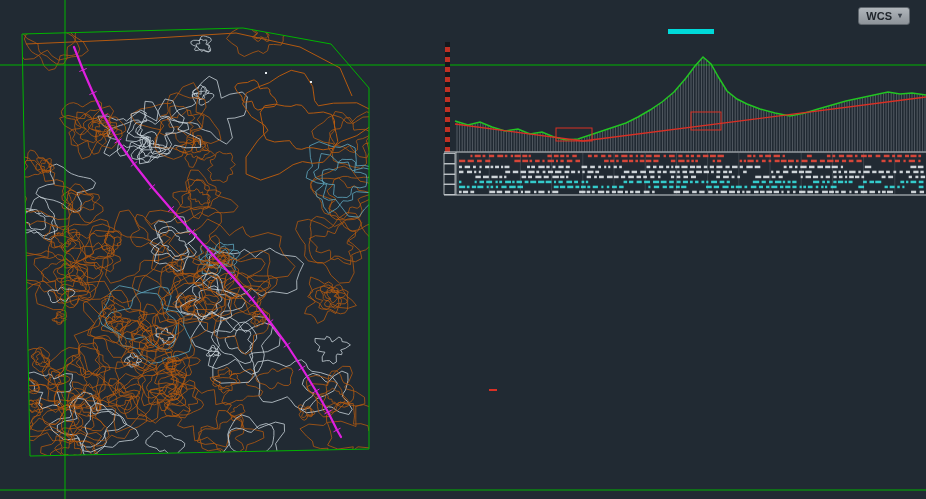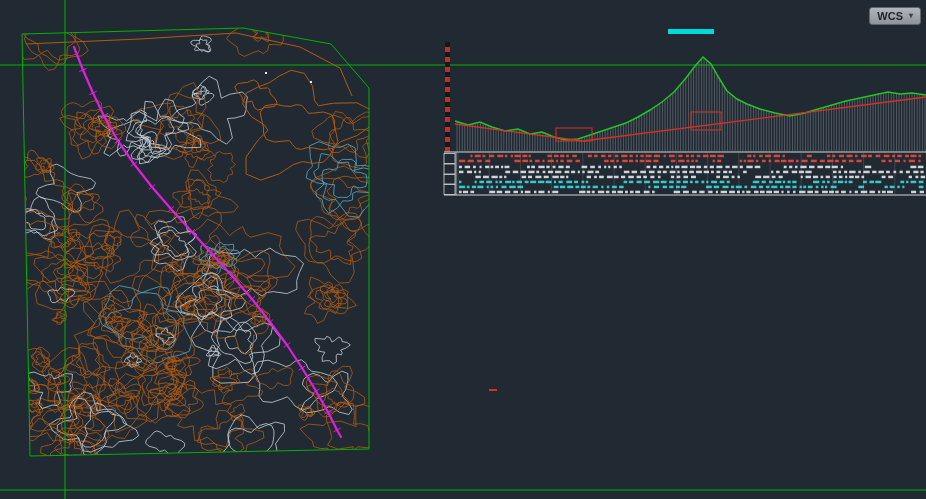--- a/index.html
+++ b/index.html
@@ -3,21 +3,21 @@
 <meta charset="utf-8">
 <style>
   html,body{margin:0;padding:0;}
   body{
     width:926px;height:499px;overflow:hidden;position:relative;
     background:#212a33;
     font-family:"Liberation Sans", sans-serif;
   }
   #scene{position:absolute;left:0;top:0;display:block;}
   .wcs{
-    position:absolute;top:7px;right:5px;
+    position:absolute;top:7px;right:16px;
     display:flex;align-items:center;gap:6px;
     background:linear-gradient(#b0b6bb,#8d9399);
     border:1px solid #5f666d;border-radius:3px;
     padding:2px 7px;font-size:11px;font-weight:bold;color:#20262c;
     cursor:pointer;user-select:none;
   }
   .wcs .chev{font-size:8px;color:#39414a;line-height:1;}
 </style>
 </head>
 <body>

